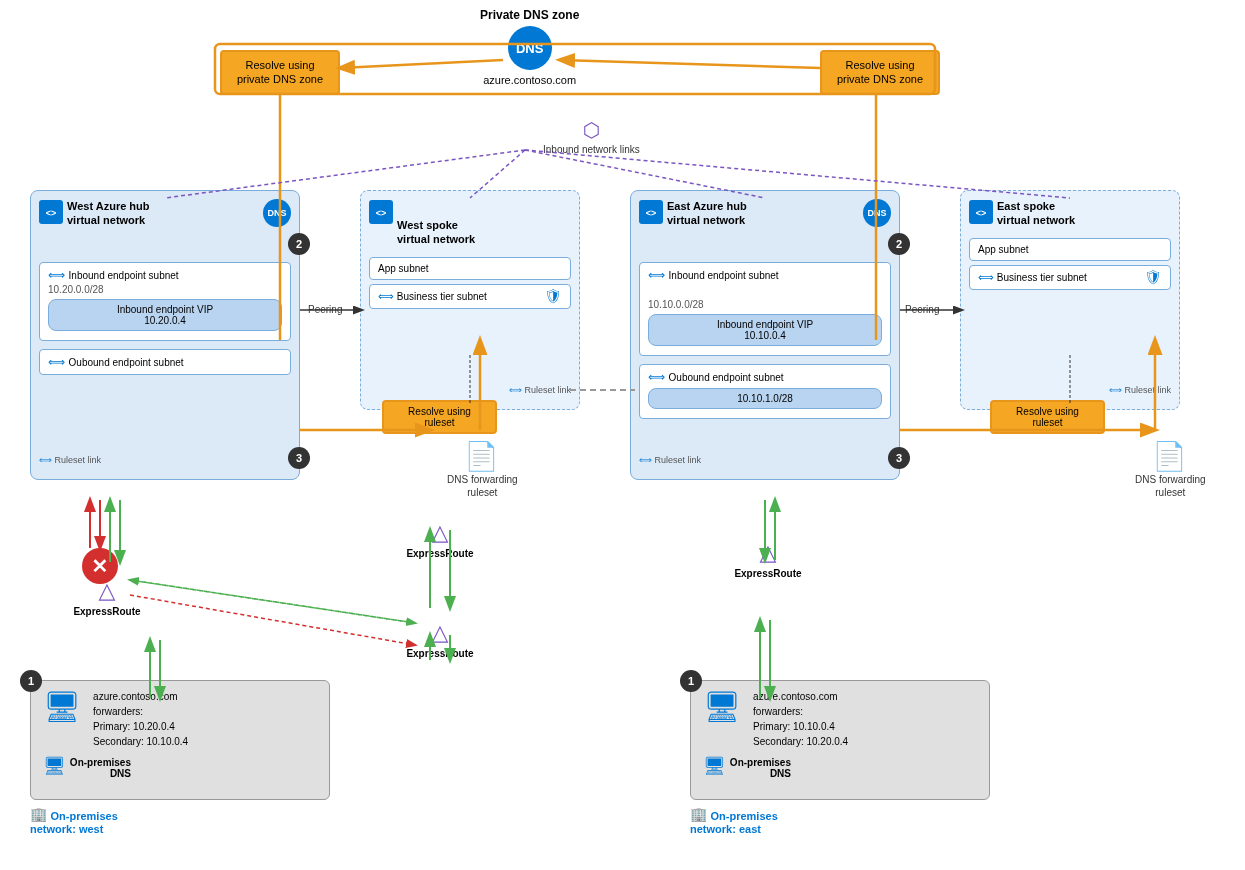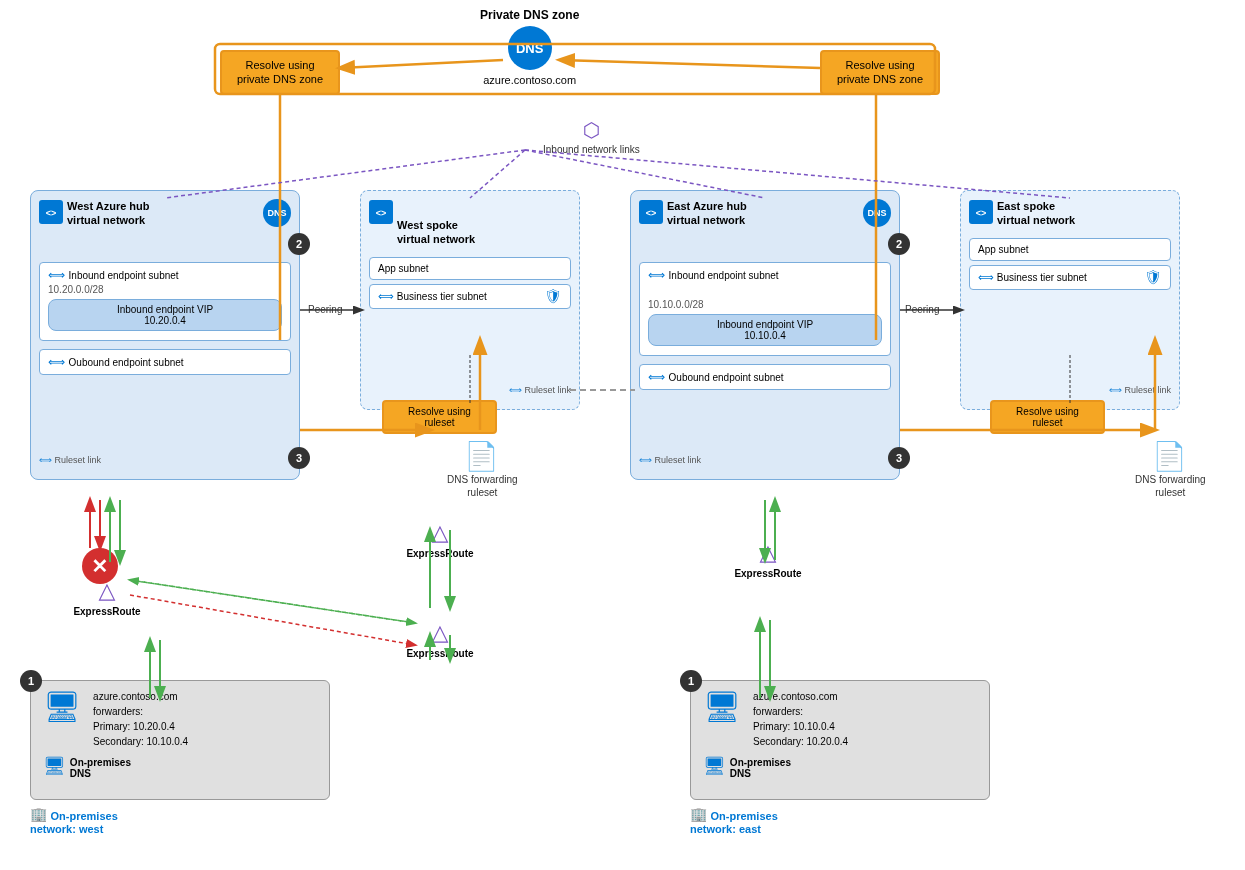--- a/index.html
+++ b/index.html
@@ -252,20 +252,21 @@
       position: absolute;
       background: #e0e0e0;
       border: 1.5px solid #999;
       border-radius: 6px;
       padding: 8px 12px;
     }
     .onprem-title {
       font-weight: bold;
       font-size: 11px;
       margin-top: 4px;
+      text-align: right;
     }
     .onprem-dns-text {
       font-size: 10px;
       line-height: 1.5;
       margin-left: 4px;
     }
 
     
     .onprem-network-label {
       position: absolute;
@@ -523,20 +524,23 @@
       <div style="font-size:10px;color:#555;margin-top:17px;">10.10.0.0/28</div>
       <div class="subnet-vip" style="margin-top:4px;">
         <span style="white-space:pre-line;">Inbound endpoint VIP
 10.10.0.4</span>
       </div>
     </div>
 
     <div class="subnet-box" style="margin-top:8px;">
       <span style="color:#0078d4;font-size:12px;">⟺ </span>
       <span>Oubound endpoint subnet</span>
+      <div class="subnet-vip" style="margin-top:4px;">
+        <span>10.10.1.0/28</span>
+      </div>
     </div>
 
     <div class="num-badge" style="bottom:10px;right:-11px;">
       <span>3</span>
     </div>
 
     <div style="position:absolute;bottom:14px;left:8px;font-size:9px;color:#555;">
       <span style="color:#0078d4;">⟺</span> <span>Ruleset link</span>
     </div>
   </div>

